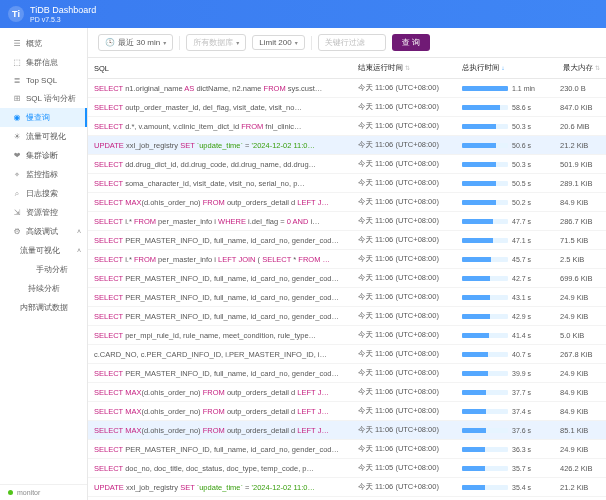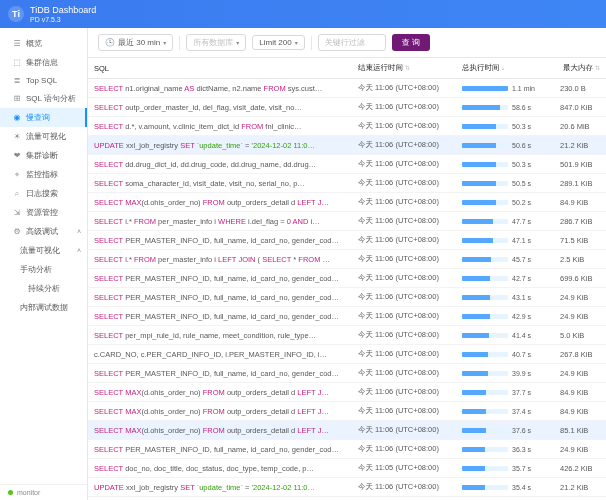--- a/index.html
+++ b/index.html
@@ -114,21 +114,21 @@
         </div>
         <div class="nav-item" style="padding-left: 12px;">
           <span class="nav-icon">⚙</span>
           <span>高级调试</span>
           <span class="chev">˄</span>
         </div>
         <div class="nav-item nav-sub" style="padding-left: 20px;">
           <span>流量可视化</span>
           <span class="chev">˄</span>
         </div>
-        <div class="nav-item nav-sub" style="padding-left: 20px;">
+        <div class="nav-item nav-sub" style="padding-left: 36px;">
           <span>手动分析</span>
         </div>
         <div class="nav-item nav-sub" style="padding-left: 28px;">
           <span>持续分析</span>
         </div>
         <div class="nav-item nav-sub" style="padding-left: 20px;">
           <span>内部调试数据</span>
         </div>
       </div>
     <div class="sidebar-footer">

